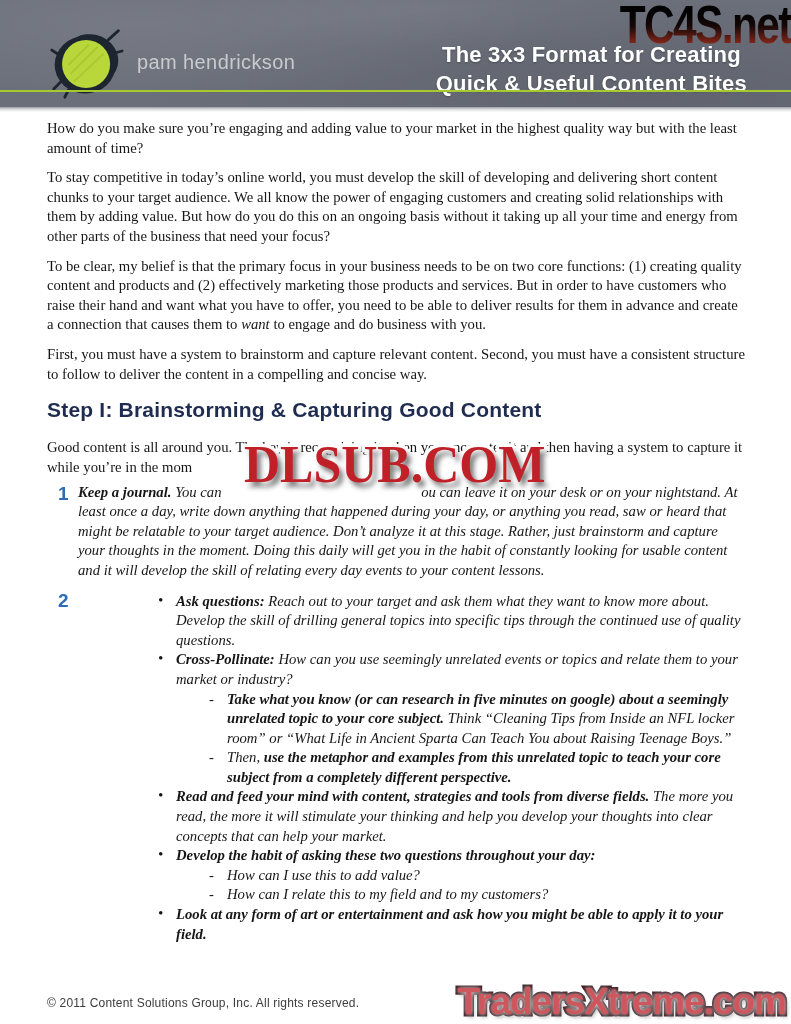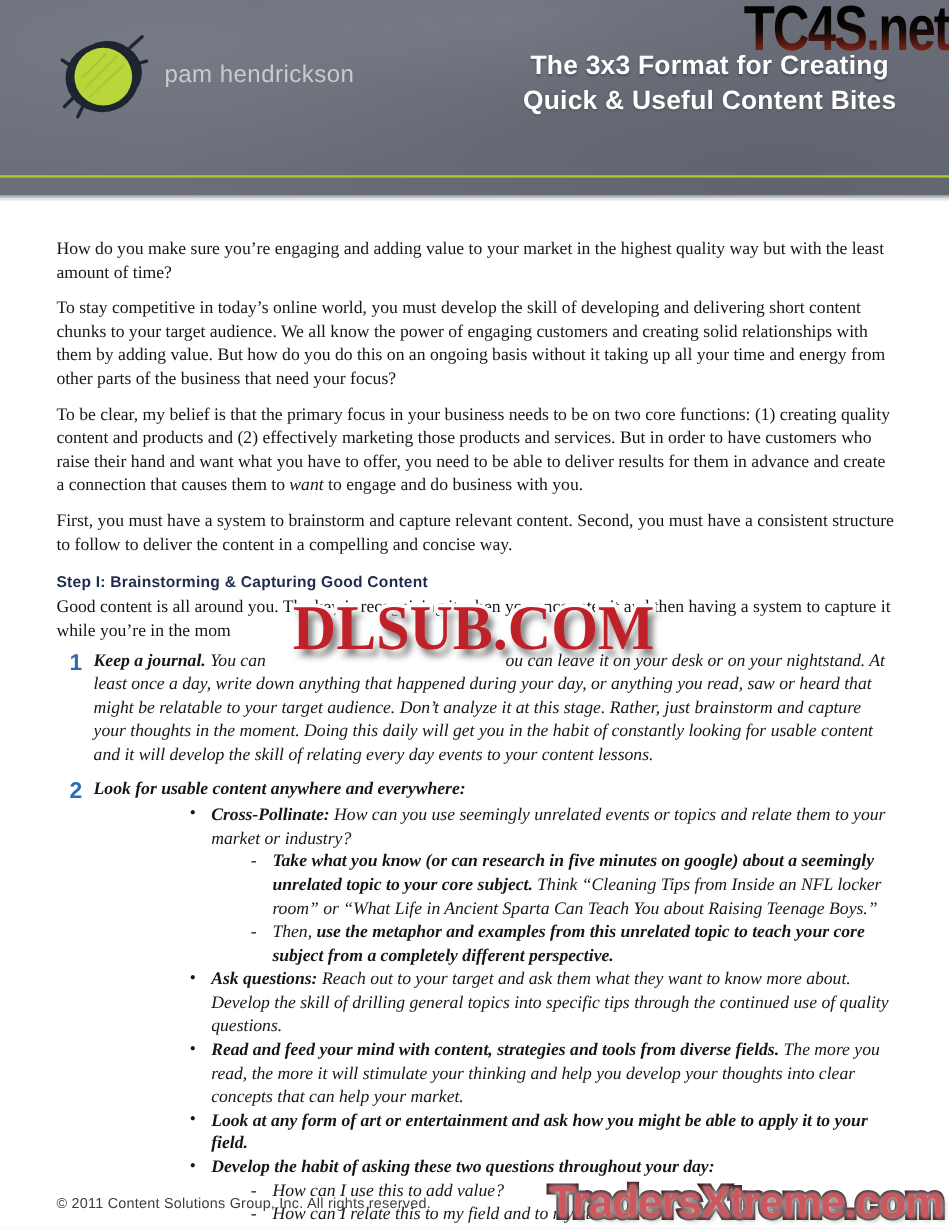--- a/index.html
+++ b/index.html
@@ -2,21 +2,21 @@
 <html><head>
 <meta charset="utf-8">
 <style>
   html,body{margin:0;padding:0;background:#e8e8e8;}
   .page{
     position:relative;width:791px;height:1024px;margin:0 auto;background:#fff;
     overflow:hidden;font-family:"Liberation Serif",serif;color:#161616;
   }
   
   .hdr{
-    position:relative;height:163px;
+    position:relative;height:107px;
     background:
       radial-gradient(90% 130% at 18% 22%, rgba(255,255,255,.08), transparent 55%),
       radial-gradient(110% 150% at 82% 88%, rgba(0,0,0,.10), transparent 60%),
       radial-gradient(60% 80% at 55% 10%, rgba(255,255,255,.05), transparent 50%),
       #6b6f7a;
   }
   .hdr::after{
     content:"";position:absolute;left:0;right:0;bottom:-5px;height:5px;
     background:linear-gradient(#9a9da6,#d8dade 45%,#fff);
   }
@@ -50,25 +50,25 @@
   }
   .wm-traders{
     position:absolute;right:5px;bottom:1px;z-index:6;
     font-family:"Liberation Sans",sans-serif;font-weight:bold;font-size:37px;
     color:#cd575d;-webkit-text-stroke:5px #38141a;paint-order:stroke;
     letter-spacing:-1px;white-space:nowrap;
     text-shadow:0 0 5px rgba(255,255,255,.95), 2px 3px 4px rgba(95,95,95,.6);
     margin-left:10px;
   }
   
-  .content{padding:36px 45px 0 47px;font-size:14.7px;line-height:19.6px;}
+  .content{padding:12px 45px 0 47px;font-size:14.7px;line-height:19.6px;}
   .content p{margin:0 0 10px;}
   .content h2{
-    margin:13px 0 4px;font-family:"Liberation Sans",sans-serif;font-weight:bold;
-    font-size:13px;color:#1f2c4f;letter-spacing:.2px;line-height:1.25;
+    margin:13px 0 15px;font-family:"Liberation Sans",sans-serif;font-weight:bold;
+    font-size:21px;color:#1f2c4f;letter-spacing:.2px;line-height:1.25;
   }
   .lead{margin-bottom:5px !important;}
   .num-item{display:flex;position:relative;margin:2px 0 9px;padding-left:11px;}
   .num{
     flex:none;width:20px;font-family:"Liberation Sans",sans-serif;font-weight:bold;
     color:#2e6db5;font-size:19px;line-height:21px;
   }
   .item-body{flex:1;font-style:italic;}
   .gap{display:inline-block;width:196px;}
   ul.bullets{list-style:none;margin:2px 0 0;padding:0 0 0 72px;}
@@ -133,44 +133,43 @@
 
     <div class="num-item">
       <div class="wm-dlsub">DLSUB.COM</div>
       <div class="num">1</div>
       <div class="item-body"><b>Keep a journal.</b><span>  You can </span><span class="gap"></span><span>ou can leave it on your desk or on </span><span>your nightstand.  At least once a day, write down anything that happened during your day, or anything you read, saw or heard that might be relatable to your target audience.  Don’t analyze it at this stage.  Rather, just brainstorm and capture your thoughts in the moment.  Doing this daily will get you in the habit of constantly looking for usable content and it will develop the skill of relating every day events to your content lessons.</span></div>
     </div>
 
     <div class="num-item">
       <div class="num">2</div>
       <div class="item-body">
-        <b>Look for usable content anywhere and everywhere:</b>
         <ul class="bullets">
+          <li>
+            <b>Ask questions:</b><span>  Reach out to your target and ask them what they want to know more about.  Develop the skill of drilling general topics into specific tips through the continued use of quality questions.</span>
+          </li>
           <li>
             <b>Cross-Pollinate:</b><span>  How can you use seemingly unrelated events or topics and relate them to your market or industry?</span>
             <ul class="dashes">
               <li><b>Take what you know (or can research in five minutes on google) about a seemingly unrelated topic to your core subject.</b><span>  Think “Cleaning Tips from Inside an NFL locker room” or “What Life in Ancient Sparta Can Teach You about Raising Teenage Boys.”</span></li>
               <li><span>Then, </span><b>use the metaphor and examples from this unrelated topic to teach your core subject from a completely different perspective.</b></li>
             </ul>
           </li>
           <li>
-            <b>Ask questions:</b><span>  Reach out to your target and ask them what they want to know more about.  Develop the skill of drilling general topics into specific tips through the continued use of quality questions.</span>
-          </li>
-          <li>
             <b>Read and feed your mind with content, strategies and tools from diverse fields.</b><span>  The more you read, the more it will stimulate your thinking and help you develop your thoughts into clear concepts that can help your market.</span>
-          </li>
-          <li>
-            <b>Look at any form of art or entertainment and ask how you might be able to apply it to your field.</b>
           </li>
           <li>
             <b>Develop the habit of asking these two questions throughout your day:</b>
             <ul class="dashes">
               <li>How can I use this to add value?</li>
               <li>How can I relate this to my field and to my customers?</li>
             </ul>
+          </li>
+          <li>
+            <b>Look at any form of art or entertainment and ask how you might be able to apply it to your field.</b>
           </li>
         </ul>
       </div>
     </div>
   </main>
 
   <div class="footer">© 2011 Content Solutions Group, Inc. All rights reserved.</div>
   <div class="wm-traders">TradersXtreme.com</div>
 
 </div>

